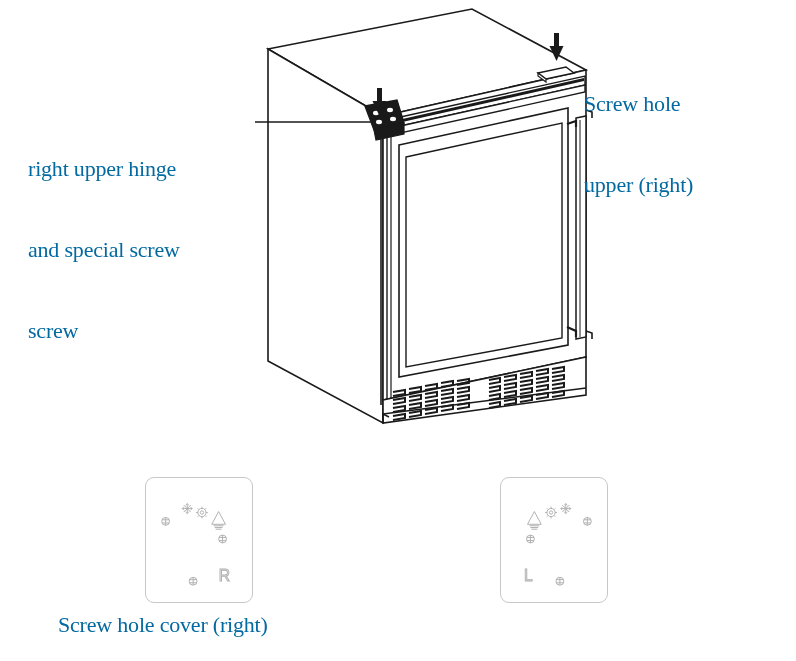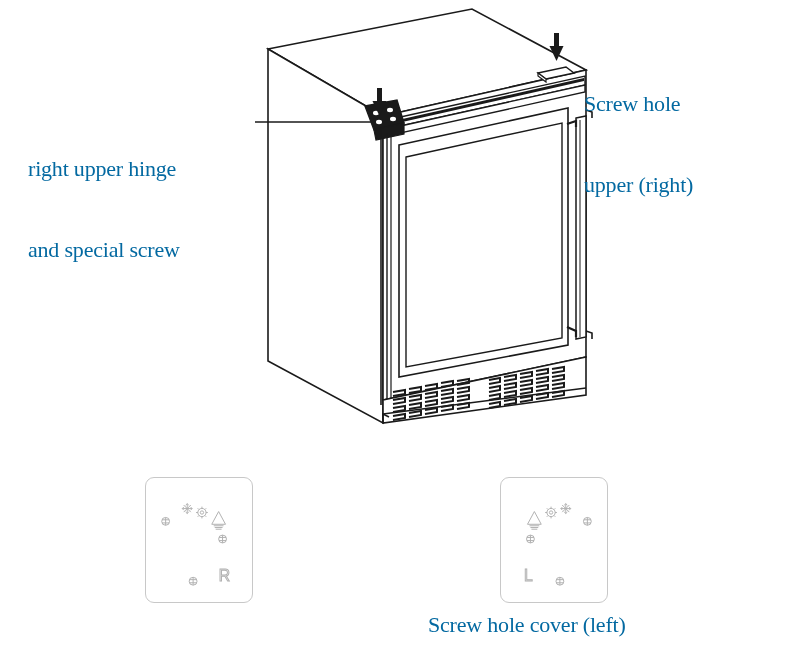--- a/index.html
+++ b/index.html
@@ -213,20 +213,21 @@
         <rect x="554" y="33" width="5" height="15" fill="#1a1a1a" stroke="none"></rect>
         <polygon points="549.5,46 563.5,46 556.5,61" fill="#1a1a1a" stroke="none"></polygon>
       </g>
 
     </g>
   </svg>
 
   <div class="label-text" id="callout-hinge">
     <div>right upper hinge</div>
     <div>and special screw</div>
+    <div>screw</div>
   </div>
 
   <div class="label-text" id="callout-screwcover">
     <div>Screw hole</div>
     <div>upper (right)</div>
   </div>
 
   <div class="cover-panel" id="cover-panel-right">
     <svg class="panel-svg" viewBox="0 0 108 126">
       <g stroke="#b0b0b0" fill="none" stroke-width="1">
@@ -344,15 +345,15 @@
           <circle cx="0" cy="0" r="4"></circle>
           <line x1="0" y1="-4" x2="0" y2="4"></line>
           <line x1="-3.6" y1="-1.6" x2="3.6" y2="-1.6"></line>
           <line x1="-3.6" y1="1.6" x2="3.6" y2="1.6"></line>
         </g>
       </g>
       <text x="28" y="105" font-family="Liberation Sans, sans-serif" font-size="16" fill="none" stroke="#b0b0b0" stroke-width="1" text-anchor="middle">L</text>
     </svg>
   </div>
 
-  <div class="label-text" id="caption-left">Screw hole cover (left)</div>
+  <div class="label-text" id="caption-right">Screw hole cover (right)</div>
 
 </div>
 
 </body></html>

